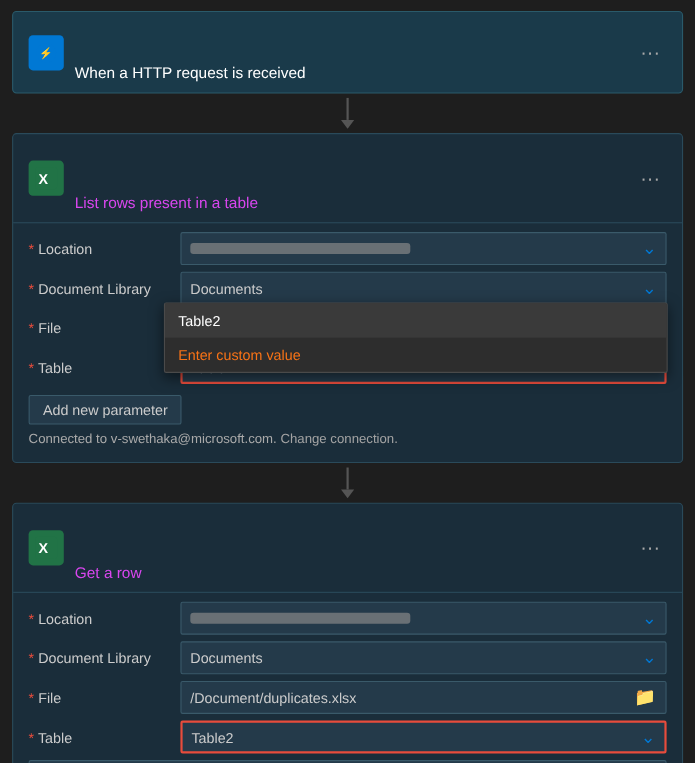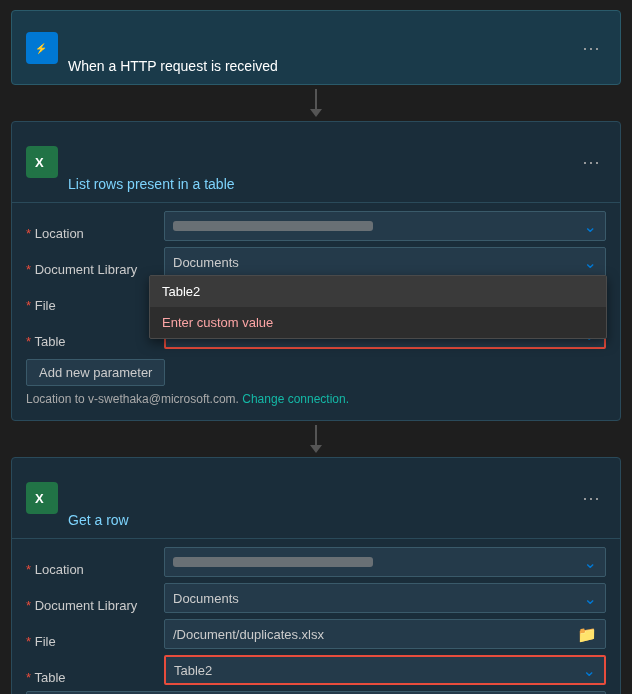--- a/index.html
+++ b/index.html
@@ -108,31 +108,31 @@
       justify-content: center;
       flex-shrink: 0;
       font-weight: bold;
       font-size: 14px;
       color: white;
     }
 
     .card-title {
       flex: 1;
       font-size: 14px;
-      color: #7dd3fc;
+      color: #d946ef;
       margin-top: 44px;
     }
 
     .card-body {
       padding: 8px 14px 10px 14px;
     }
 
     .field-row {
       display: flex;
-      align-items: flex-end;
+      align-items: center;
       margin-bottom: 6px;
       gap: 8px;
     }
 
     .field-label {
       width: 130px;
       flex-shrink: 0;
       font-size: 13px;
       color: #cccccc;
     }
@@ -192,21 +192,21 @@
     }
 
     .connection-info {
       font-size: 12px;
       color: #aaaaaa;
       margin-top: 6px;
       padding-bottom: 4px;
     }
 
     .connection-info a {
-      color: #14b8a6;
+      color: #a3a3a3;
       text-decoration: none;
     }
 
     
     .dropdown-popup {
       position: absolute;
       left: 138px;
       top: 154px;
       width: 458px;
       background: #2d2d2d;
@@ -218,21 +218,21 @@
 
     .dropdown-item {
       padding: 8px 12px;
       color: #ffffff;
       cursor: pointer;
       background: #3a3a3a;
     }
 
     .dropdown-custom-value {
       padding: 8px 12px;
-      color: #fca5a5;
+      color: #f97316;
       cursor: pointer;
       font-size: 13px;
     }
 
     
     .card-wrapper {
       position: relative;
       width: 610px;
     }
 
@@ -319,21 +319,21 @@
             <span>Table2</span>
             <span class="chevron-down">⌄</span>
           </div>
         </div>
 
         <div class="field-row">
           <button class="add-param-btn">Add new parameter</button>
         </div>
 
         <div class="connection-info">
-          <span>Location to v-swethaka@microsoft.com.</span>
+          <span>Connected to v-swethaka@microsoft.com.</span>
           <a href="#">Change connection.</a>
         </div>
 
       </div>
     </div>
 
     <div class="dropdown-popup">
       <div class="dropdown-item">Table2</div>
       <div class="dropdown-custom-value">Enter custom value</div>
     </div>

